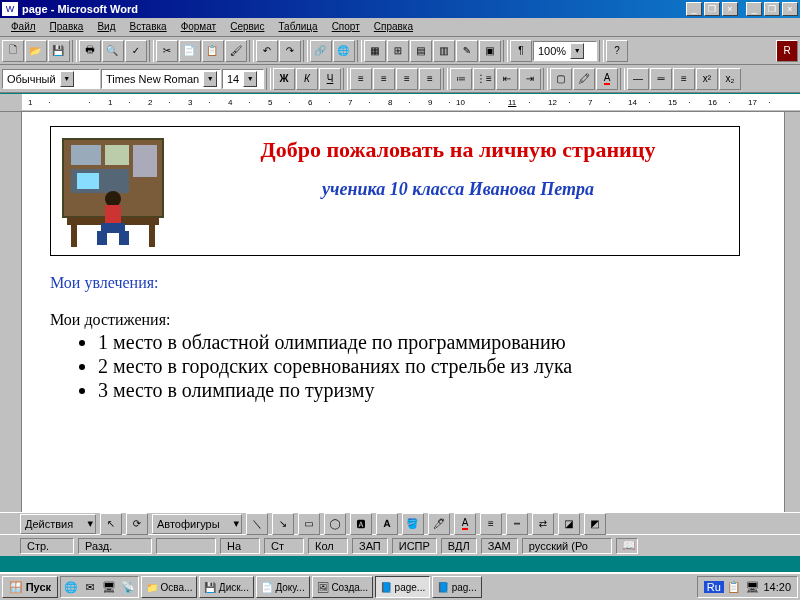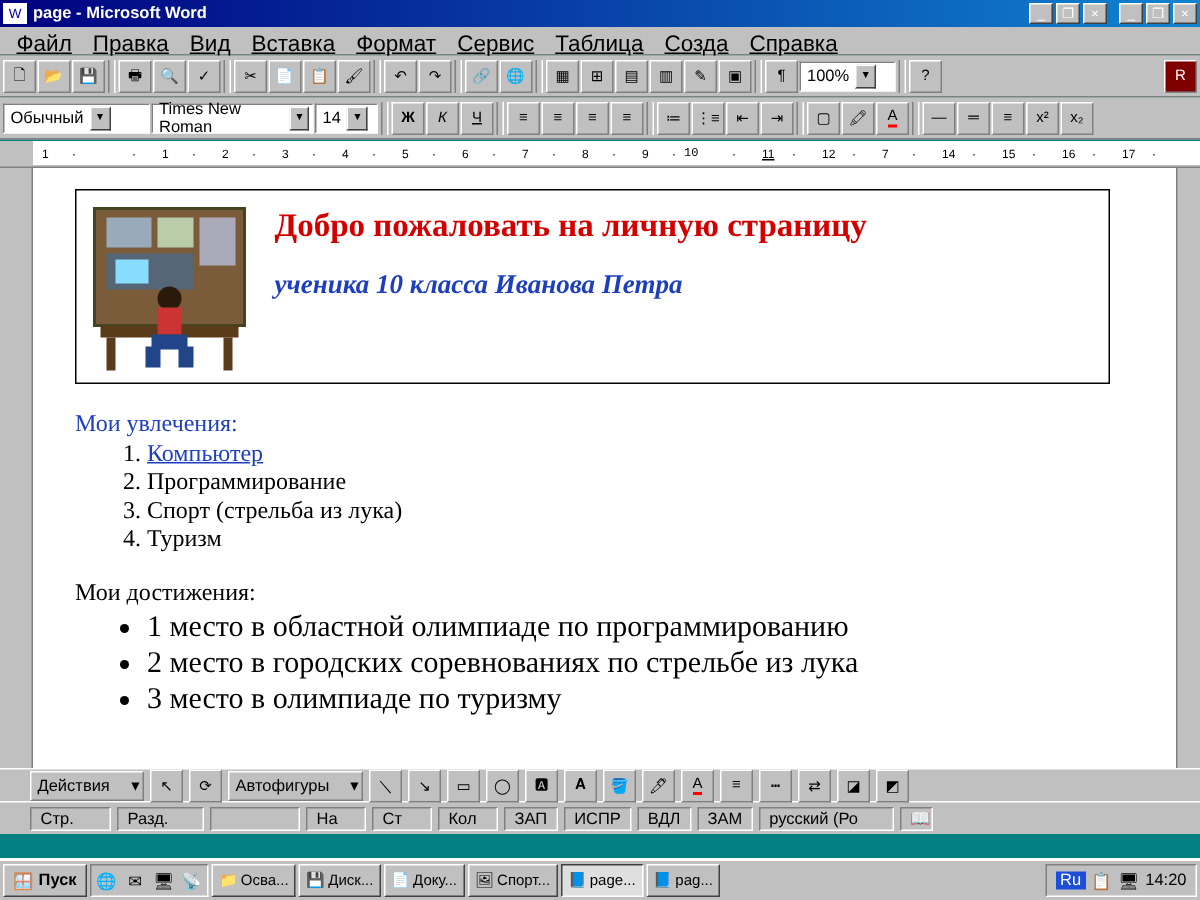--- a/index.html
+++ b/index.html
@@ -2,36 +2,36 @@
 <html><head>
 <meta charset="utf-8">
 <style>
 * { margin: 0; padding: 0; box-sizing: border-box; }
 body { font-family: "MS Sans Serif", Tahoma, sans-serif; font-size: 11px; background: #008080; width: 800px; height: 600px; overflow: hidden; position: relative; }
 .titlebar { background: linear-gradient(to right, #000080, #1084d0); color: #fff; height: 18px; display: flex; align-items: center; padding: 0 2px; }
 .titlebar .icon { width: 16px; height: 14px; background: #fff; margin-right: 4px; font-size: 9px; display: flex; align-items: center; justify-content: center; color: #00a; }
 .titlebar .title { flex: 1; font-weight: bold; font-size: 11px; }
 .titlebar .winbtn { width: 16px; height: 14px; background: #c0c0c0; border: 1px solid; border-color: #fff #404040 #404040 #fff; margin-left: 2px; font-size: 9px; display: flex; align-items: center; justify-content: center; font-family: Arial; }
 .menubar { background: #c0c0c0; height: 19px; display: flex; padding: 1px 4px; border-bottom: 1px solid #808080; }
-.menubar span { padding: 2px 7px; font-size: 15px; cursor: default; }
+.menubar span { padding: 2px 7px; font-size: 10px; cursor: default; }
 .menubar span u { text-decoration: underline; }
 .toolbar { background: #c0c0c0; height: 28px; display: flex; align-items: center; padding: 2px; border-bottom: 1px solid #808080; gap: 1px; }
 .tbtn { width: 22px; height: 22px; background: #c0c0c0; border: 1px solid; border-color: #fff #808080 #808080 #fff; display: flex; align-items: center; justify-content: center; font-size: 10px; cursor: pointer; }
 .tsep { width: 5px; height: 22px; border-left: 1px solid #808080; border-right: 1px solid #fff; margin: 0 1px; }
 .combo { height: 20px; background: #fff; border: 1px solid; border-color: #808080 #fff #fff #808080; display: flex; align-items: center; padding: 0 2px 0 4px; font-size: 11px; }
 .combo .arrow { width: 14px; height: 16px; background: #c0c0c0; border: 1px solid; border-color: #fff #404040 #404040 #fff; margin-left: 4px; display: flex; align-items: center; justify-content: center; font-size: 7px; }
 .ruler { background: #c0c0c0; height: 18px; border-bottom: 1px solid #808080; position: relative; padding-left: 22px; }
 .ruler-strip { background: #fff; height: 16px; margin-top: 1px; position: relative; font-size: 8px; display: flex; align-items: center; overflow: hidden; }
 .ruler-strip span { position: absolute; }
 .docarea { background: #808080; height: 400px; display: flex; overflow: hidden; }
 .leftgutter { width: 22px; background: #c0c0c0; border-right: 1px solid #808080; }
 .page { background: #fff; flex: 1; padding: 14px 28px; font-family: "Times New Roman", serif; font-size: 15px; color: #000; overflow: hidden; }
 .headbox { display: flex; gap: 14px; border: 1px solid #000; padding: 6px; width: 690px; margin-bottom: 18px; }
 .clipart { width: 112px; height: 116px; }
-.welcome { flex: 1; }
+.welcome { flex: 1; text-align: center; }
 .welcome h1 { color: #d40000; font-weight: bold; font-size: 22px; margin-top: 4px; }
 .welcome h2 { color: #1e3fbd; font-style: italic; font-weight: bold; font-size: 18px; margin-top: 16px; }
 .section-label { color: #1e3fbd; font-size: 16px; margin-bottom: 2px; }
 ol.hobbies { margin-left: 48px; font-size: 16px; }
 ol.hobbies li { margin: 1px 0; }
 ul.achiev { list-style: disc; margin-left: 48px; font-size: 20px; }
 ul.achiev li { margin: 1px 0; }
 .link { color: #1e3fbd; text-decoration: underline; }
 .rightscroll { width: 16px; background: #c0c0c0; border-left: 1px solid #808080; }
 .statusbar, .drawbar { background: #c0c0c0; height: 22px; border-top: 1px solid #fff; display: flex; align-items: center; padding: 0 20px; gap: 4px; font-size: 11px; }
@@ -61,21 +61,21 @@
 </div>
 
 <div class="menubar">
   <span><u>Файл</u></span>
   <span><u>Правка</u></span>
   <span><u>Вид</u></span>
   <span><u>Вставка</u></span>
   <span><u>Формат</u></span>
   <span><u>Сервис</u></span>
   <span><u>Таблица</u></span>
-  <span><u>Созда</u></span>
+  <span><u>Спорт</u></span>
   <span><u>Справка</u></span>
 </div>
 
 <div class="toolbar">
   <div class="tbtn">🗋</div>
   <div class="tbtn">📂</div>
   <div class="tbtn">💾</div>
   <div class="tsep"></div>
   <div class="tbtn">🖶</div>
   <div class="tbtn">🔍</div>
@@ -108,21 +108,21 @@
   <div class="tbtn">?</div>
   <div style="flex:1"></div>
   <div class="tbtn" style="background:#800000;color:#fff">R</div>
 </div>
 
 <div class="toolbar">
   <div class="combo" style="width:98px">
       <span>Обычный</span>
       <div class="arrow">▼</div>
     </div>
-  <div class="combo" style="width:108px">
+  <div class="combo" style="width:120px">
       <span>Times New Roman</span>
       <div class="arrow">▼</div>
     </div>
   <div class="combo" style="width:42px">
       <span>14</span>
       <div class="arrow">▼</div>
     </div>
   <div class="tsep"></div>
   <div class="tbtn">
       <b>Ж</b>
@@ -174,21 +174,21 @@
       <span style="left: 246px;">5</span>
       <span style="left: 266px;">·</span>
       <span style="left: 286px;">6</span>
       <span style="left: 306px;">·</span>
       <span style="left: 326px;">7</span>
       <span style="left: 346px;">·</span>
       <span style="left: 366px;">8</span>
       <span style="left: 386px;">·</span>
       <span style="left: 406px;">9</span>
       <span style="left: 426px;">·</span>
-      <span style="left: 434px; font-family: Liberation Mono, monospace;">10</span>
+      <span style="left: 434px;">10</span>
       <span style="left: 466px;">·</span>
       <span style="left: 486px; text-decoration: underline;">11</span>
       <span style="left: 506px;">·</span>
       <span style="left: 526px;">12</span>
       <span style="left: 546px;">·</span>
       <span style="left: 566px;">7</span>
       <span style="left: 586px;">·</span>
       <span style="left: 606px;">14</span>
       <span style="left: 626px;">·</span>
       <span style="left: 646px;">15</span>
@@ -221,26 +221,20 @@
           <rect x="40" y="98" width="10" height="14" fill="#248"></rect>
           <rect x="62" y="98" width="10" height="14" fill="#248"></rect>
         </svg>
       </div>
       <div class="welcome">
         <h1>Добро пожаловать на личную страницу</h1>
         <h2>ученика 10 класса Иванова Петра</h2>
       </div>
     </div>
     <p class="section-label">Мои увлечения:</p>
-    <ol class="hobbies">
-      <li><span class="link">Компьютер</span></li>
-      <li>Программирование</li>
-      <li>Спорт (стрельба из лука)</li>
-      <li>Туризм</li>
-    </ol>
     <br>
     <p class="section-label" style="color:#000">Мои достижения:</p>
     <ul class="achiev">
       <li>1 место в областной олимпиаде по программированию</li>
       <li>2 место в городских соревнованиях по стрельбе из лука</li>
       <li>3 место в олимпиаде по туризму</li>
     </ul>
   </div>
   <div class="rightscroll"></div>
 </div>
@@ -269,21 +263,21 @@
     </div>
   <div class="tbtn">≡</div>
   <div class="tbtn">┅</div>
   <div class="tbtn">⇄</div>
   <div class="tbtn">◪</div>
   <div class="tbtn">◩</div>
 </div>
 
 <div class="statusbar">
   <div class="statcell" style="width:54px">Стр.</div>
-  <div class="statcell" style="width:58px">Разд.</div>
+  <div class="statcell" style="width:74px">Разд.</div>
   <div class="statcell" style="width:60px"></div>
   <div class="statcell" style="width:40px">На</div>
   <div class="statcell" style="width:40px">Ст</div>
   <div class="statcell" style="width:40px">Кол</div>
   <div class="statcell">ЗАП</div>
   <div class="statcell">ИСПР</div>
   <div class="statcell">ВДЛ</div>
   <div class="statcell">ЗАМ</div>
   <div class="statcell" style="width:90px">русский (Ро</div>
   <div class="statcell" style="width:22px">📖</div>
@@ -296,21 +290,21 @@
   </div>
   <div class="qlaunch">
     <div>🌐</div>
     <div>✉</div>
     <div>🖥</div>
     <div>📡</div>
   </div>
   <div class="taskbtn">📁<span>Осва...</span></div>
   <div class="taskbtn">💾<span>Диск...</span></div>
   <div class="taskbtn">📄<span>Доку...</span></div>
-  <div class="taskbtn">🖼<span>Спорт...</span></div>
+  <div class="taskbtn">🖼<span>Созда...</span></div>
   <div class="taskbtn active">📘<span>page...</span></div>
   <div class="taskbtn">📘<span>pag...</span></div>
   <div class="tray">
     <span style="background:#1d4ed8;color:#fff;padding:0 3px">Ru</span>
     <span>📋</span>
     <span>🖥</span>
     <span>14:20</span>
   </div>
 </div>
 

